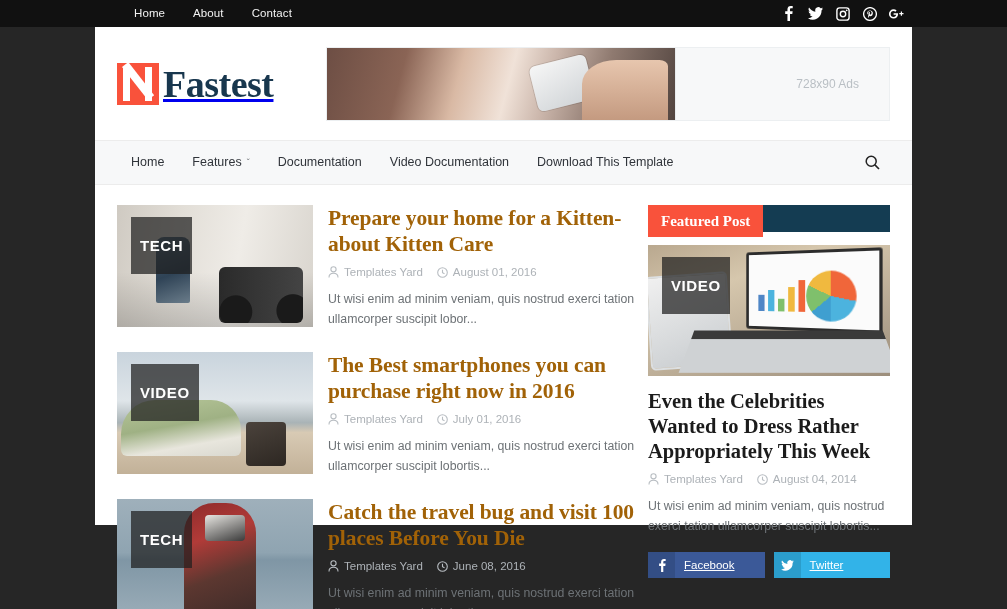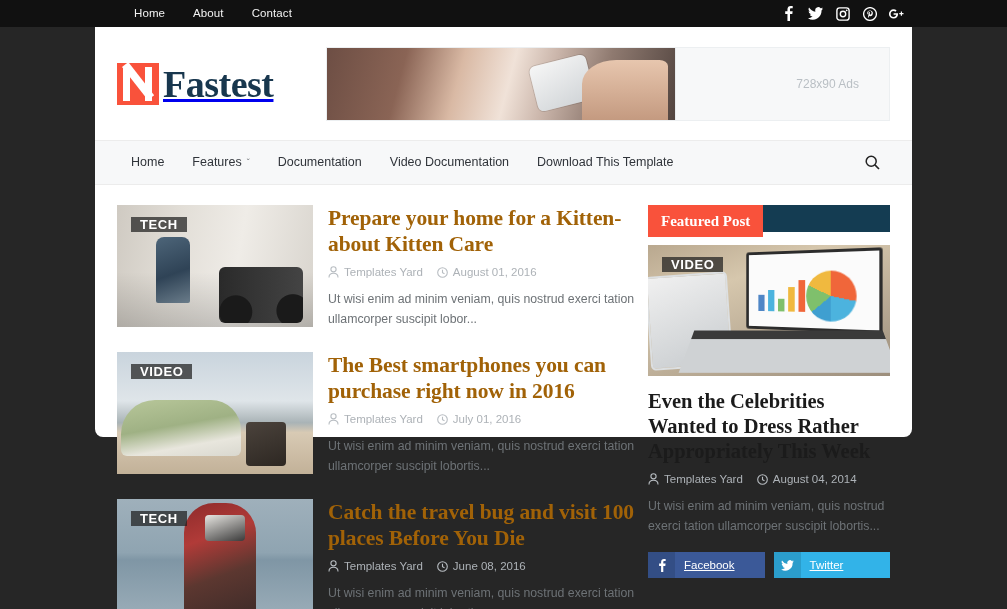--- a/index.html
+++ b/index.html
@@ -24,23 +24,22 @@
   }
   .topbar-social { margin-left: auto; display: flex; align-items: center; margin-right: 97px; }
   .topbar-social .s-ico {
     width: 27px; height: 27px; display: flex; align-items: center; justify-content: center;
     color: #ffffff;
   }
   .topbar-social svg { display: block; }
 
   
   .shell {
-    position: absolute; left: 95px; top: 27px; width: 817px; height: 410px;
+    position: absolute; left: 95px; top: 27px; width: 817px; height: 498px;
     background: #ffffff;
-    border-radius: 8px;
   }
 
   
   .header {
     height: 113px; display: flex; align-items: center; padding: 0 22px;
     background: #ffffff;
   }
   .logo { display: flex; align-items: center; width: 208px; }
   .logo-mark {
     width: 42px; height: 42px; background: #f9523b; position: relative; overflow: hidden;
@@ -113,22 +112,22 @@
   .sidebar { width: 242px; margin-left: 13px; }
 
   
   .post { display: flex; margin-bottom: 23px; }
   .thumb {
     width: 196px; height: 122px; flex: 0 0 196px; position: relative; overflow: hidden;
   }
   .cat-label {
     position: absolute; left: 14px; top: 12px;
     background: rgba(30,30,30,.72); color: #fff;
-    font-size: 13px; font-weight: bold; letter-spacing: .6px;
-    padding: 0 9px;
+    font-size: 15px; font-weight: bold; letter-spacing: .6px;
+    padding: 20px 9px;
   }
   .post-body { padding-left: 15px; flex: 1; }
   .post-title {
     font-family: "Liberation Serif", serif; font-size: 21.5px; line-height: 26px;
     color: #a16207; font-weight: bold; letter-spacing: -.1px;
   }
   .post-meta {
     display: flex; align-items: center; margin-top: 9px;
     color: #adb2b7; font-size: 11.5px;
   }

